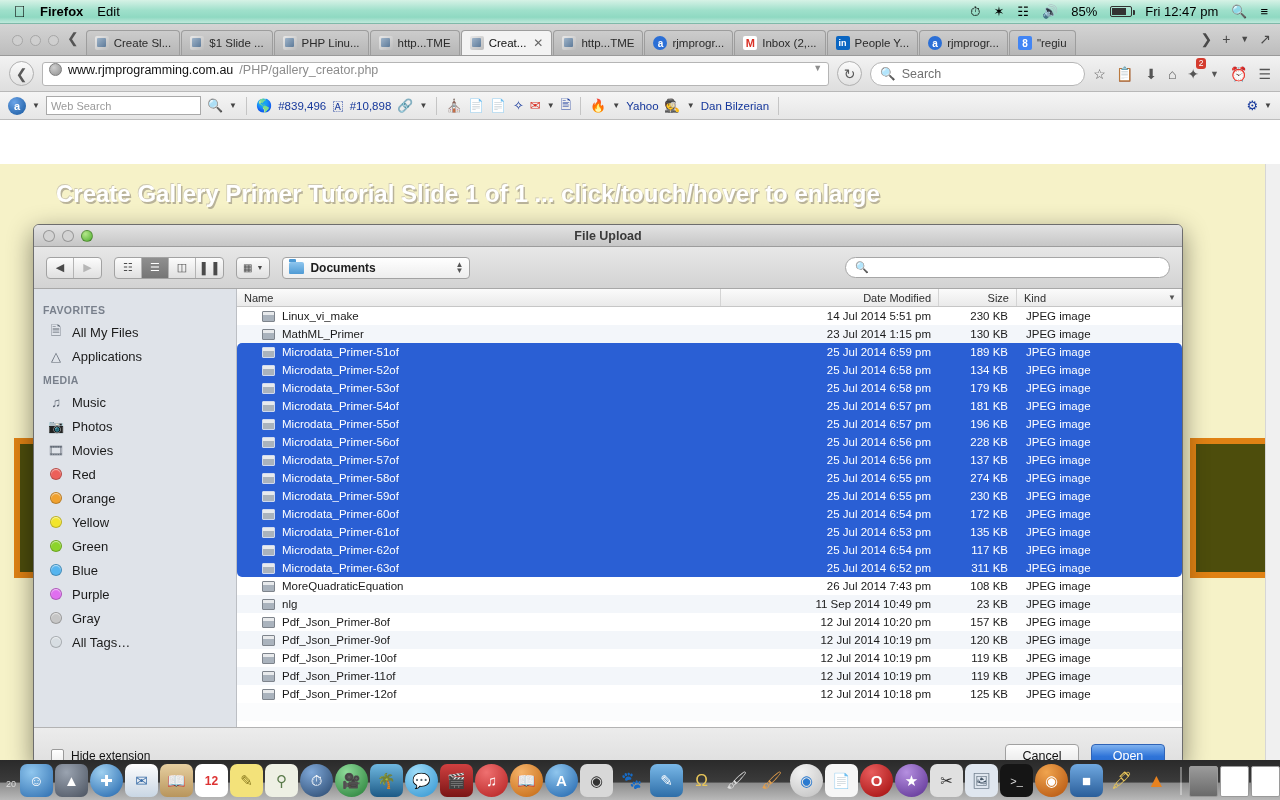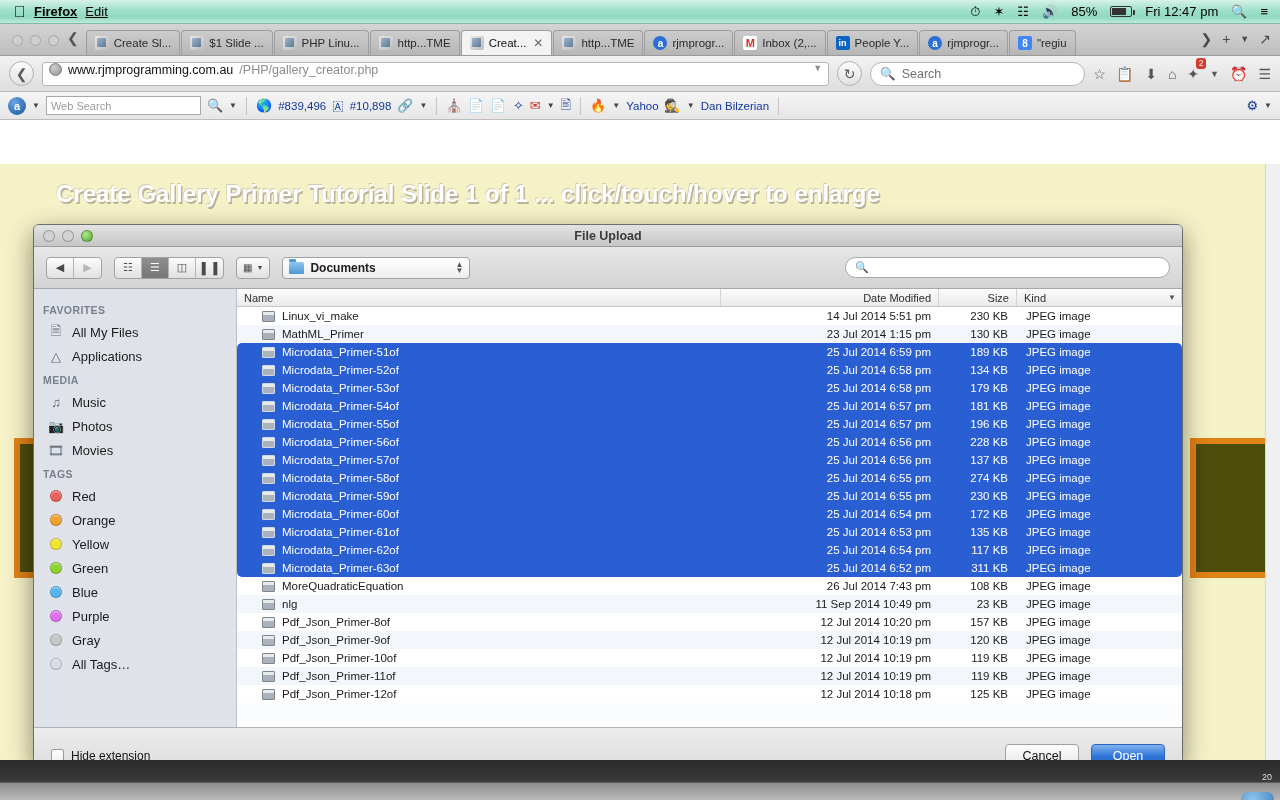--- a/index.html
+++ b/index.html
@@ -11,21 +11,21 @@
   #screen { position: relative; width: 1280px; height: 800px; }
 
   
   .menubar {
     position: absolute; left: 0; top: 0; width: 1280px; height: 24px;
     background: linear-gradient(to bottom, #d6f2e6 0%, #9fe0cb 45%, #8fd9c2 75%, #bfe9dc 100%);
     display: flex; align-items: center; font-size: 13px; color: #000;
     border-bottom: 1px solid #7fb9a9;
   }
   .menubar .apple { margin-left: 14px; font-size: 16px; line-height: 1; }
-  .menubar .mitem { margin-left: 8px; text-decoration: underline; }
+  .menubar .mitem { margin-left: 14px; }
   .menubar .mitem.bold { font-weight: bold; }
   .menubar .right { margin-left: auto; display: flex; align-items: center; gap: 13px; margin-right: 12px; }
   .menubar .right span { font-size: 13px; }
   .batt {
     display: inline-block; width: 22px; height: 11px; border: 1.4px solid #333;
     border-radius: 2px; position: relative; vertical-align: middle;
   }
   .batt:after { content:""; position:absolute; right:-4px; top:3px; width:2.5px; height:5px; background:#333; border-radius:0 1px 1px 0;}
   .batt i { position:absolute; left:1px; top:1px; bottom:1px; width:70%; background:#333; display:block;}
 
@@ -207,21 +207,21 @@
   .btns { margin-left: auto; display: flex; gap: 12px; }
   .btn { min-width: 74px; height: 24px; border-radius: 4px; border: 1px solid #a0a0a0;
     background: linear-gradient(to bottom,#fdfdfd,#e6e6e6); font-size: 12.5px; color: #111;
     display: flex; align-items: center; justify-content: center; }
   .btn.primary { border-color: #2f63b6; color: #fff;
     background: linear-gradient(to bottom,#7fb2f0,#2f74d8 52%,#2566cb); }
 
   
   .dock { position: absolute; left: 0; top: 760px; width: 1280px; height: 40px;
     background: linear-gradient(to bottom,#2a2a2a 0%,#3b3b3b 55%,#8d8d8d 58%,#b9b9b9 100%);
-    display: flex; align-items: flex-end; padding: 12px 6px 3px 6px; gap: 2px; overflow: hidden; flex-direction: column; }
+    display: flex; align-items: flex-end; padding: 0 6px 3px 6px; gap: 2px; overflow: hidden; }
   .dockico { width: 33px; height: 33px; border-radius: 7px; flex: 0 0 33px;
     display: flex; align-items: center; justify-content: center; font-size: 15px; color: #fff; }
   .docksep { width: 2px; height: 28px; background: rgba(255,255,255,.35); margin: 0 5px 2px 5px; flex: 0 0 2px; }
   .dockdoc { width: 29px; height: 31px; flex: 0 0 29px; background: #fff;
     border: 1px solid #9a9a9a; border-radius: 2px; }
   .dockbadge { font-size: 9px; color: #ddd; margin-right: 2px; padding-bottom: 8px; }
 </style>
 </head>
 <body>
 
@@ -435,21 +435,20 @@
           </div>
           <div class="sb-item">
             <span class="sb-ico">📷</span>
             <span>Photos</span>
           </div>
           <div class="sb-item">
             <span class="sb-ico">🎞</span>
             <span>Movies</span>
           </div>
 
-          <div class="sb-head">TAGS</div>
           <div class="sb-item">
             <span class="sb-ico">
                 <span class="dot" style="background:#ec5f59"></span>
               </span>
             <span>Red</span>
           </div>
           <div class="sb-item">
             <span class="sb-ico">
                 <span class="dot" style="background:#f0a12e"></span>
               </span>

